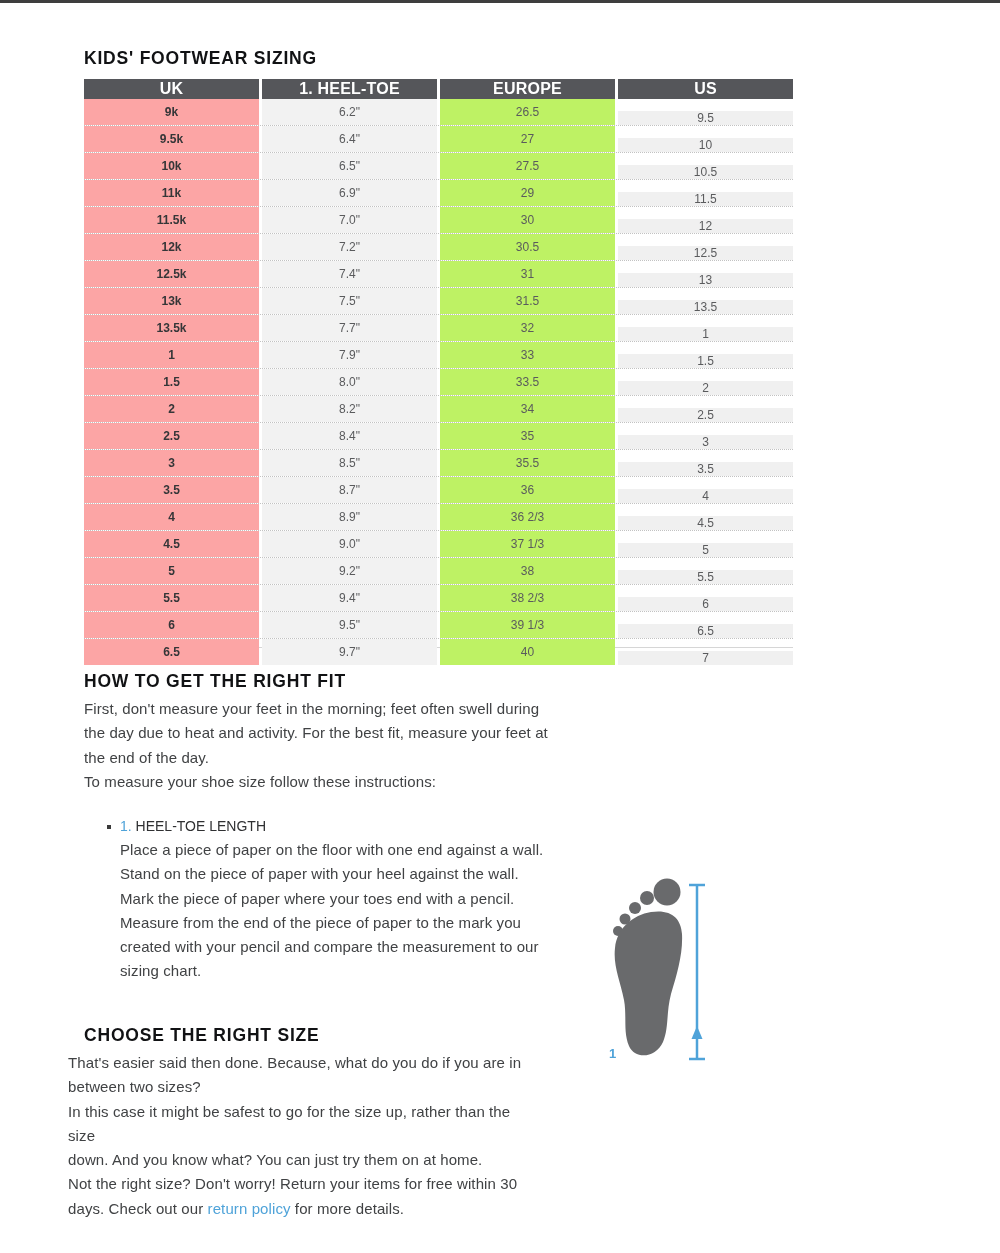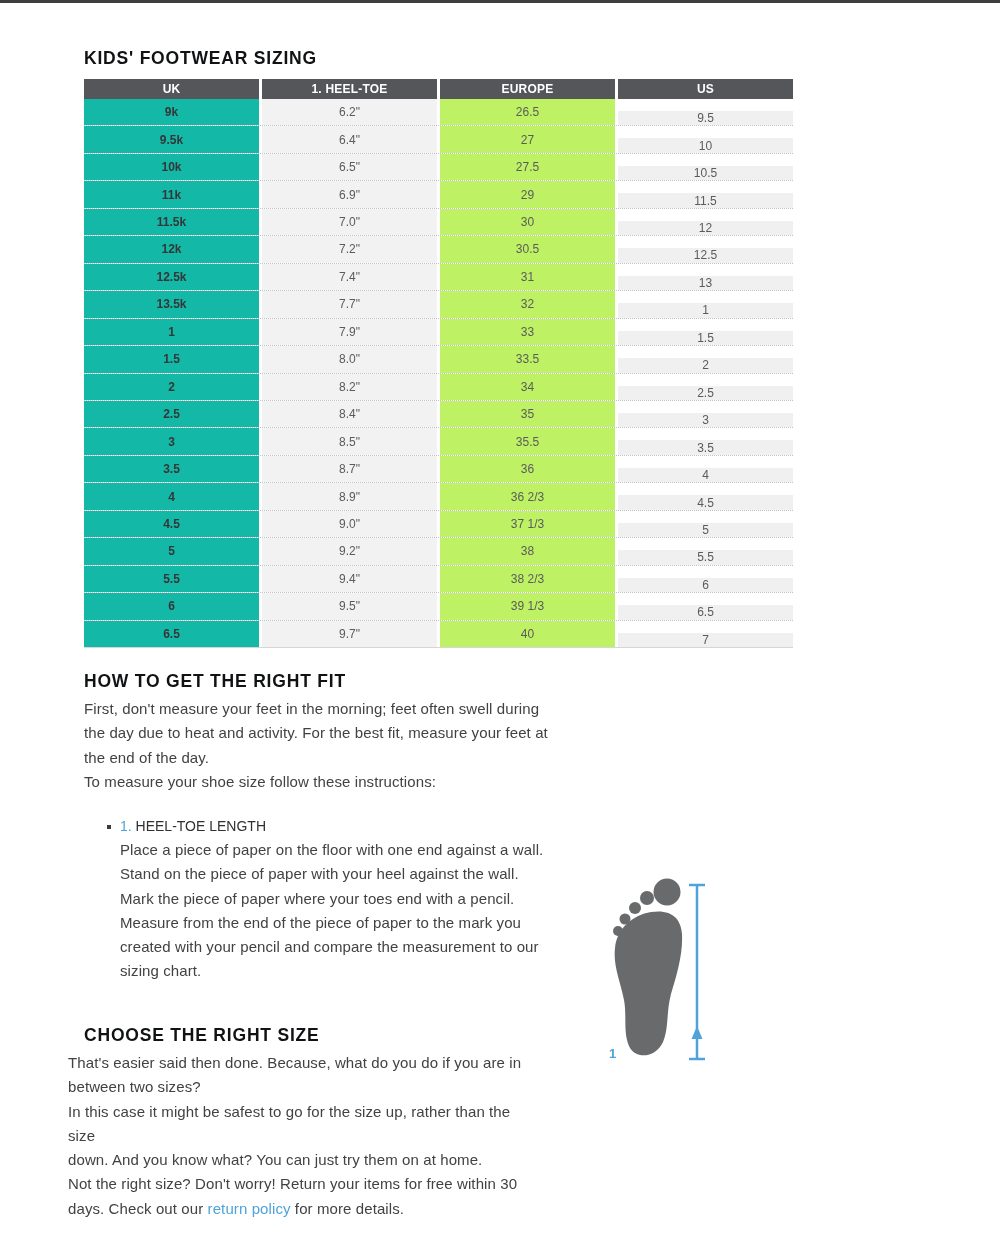--- a/index.html
+++ b/index.html
@@ -9,26 +9,26 @@
   }
   .abs{position:absolute;}
   
   .top-bar{left:0;top:0;width:1000px;height:3px;background:#3e3e3e;}
   
   .h{font-weight:bold;font-size:17.5px;color:#111214;letter-spacing:0.8px;line-height:21px;white-space:nowrap;}
   
   .table{left:84px;top:79px;width:709px;border-bottom:1px solid #d6d6d6;}
   .hrow{display:flex;gap:3px;height:20px;}
   .hcell{flex:1;display:flex;align-items:center;justify-content:center;
-         background:#55565a;color:#ffffff;font-weight:bold;font-size:12px;letter-spacing:0.2px;}
+         background:#55565a;color:#ffffff;font-weight:bold;font-size:16px;letter-spacing:0.2px;}
   .tbody{display:flex;flex-direction:column;height:548px;}
   .trow{display:flex;gap:3px;flex:1;box-sizing:border-box;border-bottom:1px dotted #c2c2c2;}
   .trow:last-child{border-bottom:none;}
   .cell{flex:1;display:flex;align-items:center;justify-content:center;font-size:12px;color:#5a5b5d;}
-  .c0.cell{background:#14b8a6;font-weight:bold;color:#353638;}
+  .c0.cell{background:#fca5a5;font-weight:bold;color:#353638;}
   .c1.cell{background:#f2f2f2;}
   .c2.cell{background:#bef264;}
   .c3.cell{background:#f0f0f0;margin-top:12px;}
   
   .para{white-space:pre-line;font-size:15px;line-height:24.3px;color:#404244;letter-spacing:0.1px;}
   .step-title{font-size:14px;font-weight:normal;color:#2f3032;line-height:20px;}
   .step-title .num{color:#4fa3d9;}
   .bullet-sq{display:inline-block;width:4px;height:4px;background:#3a3a3a;margin:0 9px 2px 23px;}
   a.link{color:#4fa3d9;text-decoration:none;cursor:pointer;}
   .fig-label{fill:#4fa3d9;font-family:"Liberation Sans",sans-serif;font-size:13px;font-weight:bold;}
@@ -82,20 +82,26 @@
         <div class="cell c0">12k</div>
         <div class="cell c1">7.2"</div>
         <div class="cell c2">30.5</div>
         <div class="cell c3">12.5</div>
       </div>
       <div class="trow">
         <div class="cell c0">12.5k</div>
         <div class="cell c1">7.4"</div>
         <div class="cell c2">31</div>
         <div class="cell c3">13</div>
+      </div>
+      <div class="trow">
+        <div class="cell c0">13k</div>
+        <div class="cell c1">7.5"</div>
+        <div class="cell c2">31.5</div>
+        <div class="cell c3">13.5</div>
       </div>
       <div class="trow">
         <div class="cell c0">13.5k</div>
         <div class="cell c1">7.7"</div>
         <div class="cell c2">32</div>
         <div class="cell c3">1</div>
       </div>
       <div class="trow">
         <div class="cell c0">1</div>
         <div class="cell c1">7.9"</div>

